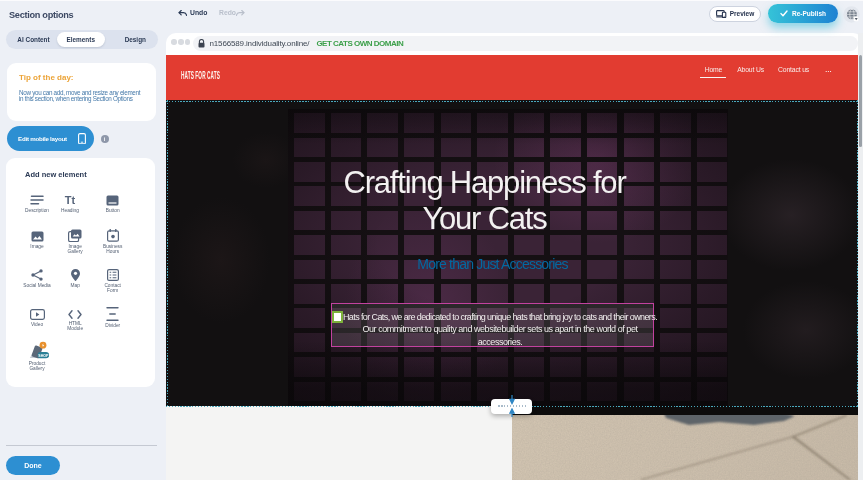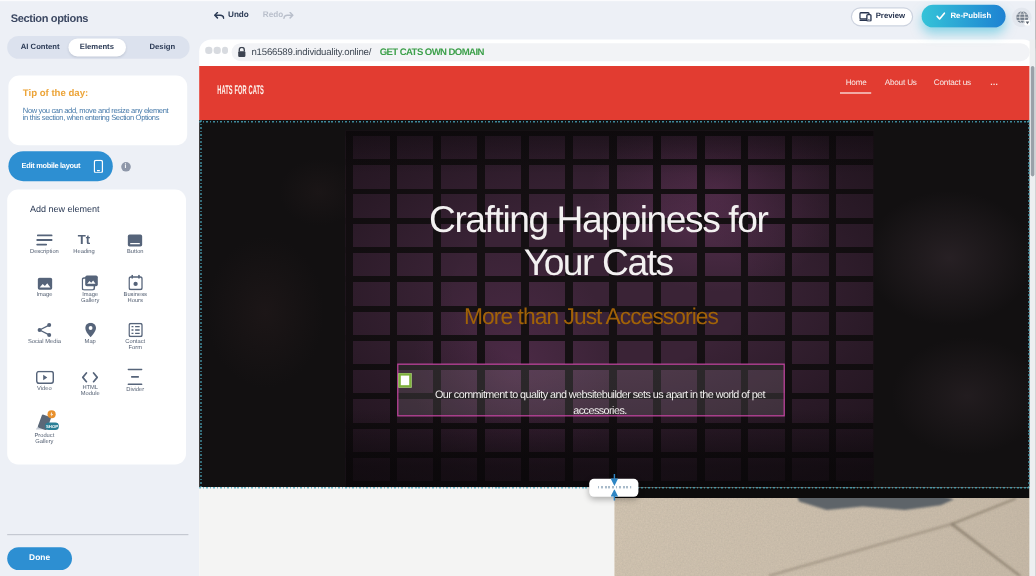--- a/index.html
+++ b/index.html
@@ -21,21 +21,21 @@
   .tabs .lab{position:absolute;top:0;height:18.5px;display:flex;align-items:center;justify-content:center;font-size:6.4px;font-weight:700;color:#2b3a55;}
   .tab-el{left:50.5px;top:1.8px;width:48.5px;height:15px;border-radius:8px;background:#fff;box-shadow:0 1px 2px rgba(30,40,70,.15);}
   .card{background:#fff;border-radius:9px;}
   .tip{left:7px;top:62.5px;width:149px;height:58.5px;}
   .tip-h{left:19px;top:72.7px;font-size:8px;font-weight:700;color:#eca438;}
   .tip-b{left:19px;top:89.7px;font-size:6.3px;letter-spacing:-.3px;line-height:6.7px;color:#4579a9;}
   .btn-mob{left:7px;top:126px;width:87px;height:24.5px;border-radius:13px;background:#2d8fd2;display:flex;align-items:center;}
   .btn-mob span{margin-left:11px;font-size:6.2px;letter-spacing:-.25px;font-weight:700;color:#fff;}
   .info{left:100.5px;top:134.5px;width:8px;height:8px;border-radius:50%;background:#8e97a9;color:#fff;font-size:5.5px;font-weight:700;display:flex;align-items:center;justify-content:center;}
   .panel{left:6px;top:158px;width:149px;height:229px;}
-  .panel-h{left:25px;top:170.3px;font-size:7.5px;color:#2b3a55;font-weight:400;text-align:right;}
+  .panel-h{left:25px;top:170.3px;font-size:7.5px;color:#2b3a55;font-weight:700;text-align:right;}
   .cell{position:absolute;width:36px;text-align:center;}
   .cell .lb{margin-top:2px;font-size:4.8px;line-height:5.2px;color:#515d70;}
   .cell svg{display:block;margin:0 auto;}
 
   .hr{left:6px;top:444.5px;width:151px;height:1px;background:#c5c9d2;}
   .btn-done{left:6px;top:456px;width:54px;height:18.5px;border-radius:10px;background:#2d8fd2;display:flex;align-items:center;justify-content:center;}
   .btn-done span{font-size:7px;font-weight:700;color:#fff;}
 
   
   .bcard{left:166px;top:33px;width:697px;height:447px;background:#fff;border-radius:10px 10px 0 0;}
@@ -64,22 +64,22 @@
       repeating-linear-gradient(0deg,#151013 0 4.9px,transparent 4.9px 24.4px),
       radial-gradient(150px 120px at 310px 50px,rgba(120,62,108,.5) 0%,transparent 70%),
       radial-gradient(120px 150px at 140px 200px,rgba(100,52,92,.42) 0%,transparent 70%);}
   .tilesvig{left:288px;top:108.6px;width:440px;height:297px;background:
      linear-gradient(180deg, rgba(8,6,8,.35) 0%, transparent 12%, transparent 78%, rgba(8,6,8,.5) 94%),
      radial-gradient(ellipse 85% 70% at 48% 45%, transparent 32%, rgba(10,7,9,.32) 62%, rgba(10,7,9,.62) 95%);}
 
   .dashline{z-index:4;background:repeating-linear-gradient(90deg,#4aa8bd 0 1.3px,transparent 1.3px 2.9px);height:1px;}
   .dashlinev{z-index:4;background:repeating-linear-gradient(0deg,#4aa8bd 0 1.3px,transparent 1.3px 2.9px);width:1px;}
 
-  .h1{left:337px;top:164.7px;width:323px;text-align:center;font-size:31px;line-height:36.6px;color:#f3f1f1;letter-spacing:-1.2px;}
-  .h2{left:331px;top:255.2px;width:323px;text-align:center;font-size:19px;line-height:19px;color:#a16207;letter-spacing:-.8px;}
+  .h1{left:323px;top:164.7px;width:323px;text-align:center;font-size:31px;line-height:36.6px;color:#f3f1f1;letter-spacing:-1.2px;}
+  .h2{left:331px;top:255.2px;width:323px;text-align:center;font-size:14px;line-height:19px;color:#0369a1;letter-spacing:-.8px;}
   .tbox{left:331px;top:302.5px;width:321px;height:42.5px;border:1px solid #c2429f;background:rgba(255,255,255,.1);}
   .tbox-t{left:339.5px;top:310.6px;width:321px;text-align:center;font-size:9px;line-height:12.8px;color:#f2efef;}
   .ghandle{left:331.5px;top:310.5px;width:7px;height:8px;background:#fff;border:2px solid #7db13a;}
 
   
   .nextwhite{left:166px;top:406px;width:346px;height:74px;background:#f4f4f3;}
   .nextimg{left:512px;top:406px;width:346px;height:74px;background:linear-gradient(100deg,#d6c8b4 0%,#cfc1ae 60%,#cabca9 100%);overflow:hidden;}
   .nextimg .topblack{position:absolute;left:0;top:0;width:100%;height:9px;background:#0d0c0c;}
 
   .handlepill{z-index:6;left:491.3px;top:399.4px;width:41px;height:14.5px;border-radius:4px;background:#fff;box-shadow:0 2px 5px rgba(0,0,0,.3);}
@@ -114,21 +114,21 @@
   <div class="abs nav" style="left:737.2px">About Us</div>
   <div class="abs nav" style="left:778.1px">Contact us</div>
   <div class="abs nav" style="left:825px;font-weight:700">…</div>
 
   <div class="abs hero"></div>
   <div class="abs tiles"></div>
   <div class="abs tilesvig"></div>
   <div class="abs h1">Crafting Happiness for<br>Your Cats</div>
   <div class="abs h2">More than Just Accessories</div>
   <div class="abs tbox"></div>
-  <div class="abs tbox-t"><br><span style="letter-spacing:-.45px">Our commitment to quality and websitebuilder sets us apart in the world of pet accessories.</span></div>
+  <div class="abs tbox-t"><span style="letter-spacing:-.6px">Hats for Cats, we are dedicated to crafting unique hats that bring joy to cats and their owners.</span><br><span style="letter-spacing:-.45px">Our commitment to quality and websitebuilder sets us apart in the world of pet accessories.</span></div>
   <div class="abs ghandle"></div>
 
   <div class="abs dashline" style="left:166px;top:100.5px;width:692px"></div>
   <div class="abs dashline" style="left:166px;top:405.5px;width:692px"></div>
   <div class="abs dashlinev" style="left:166.5px;top:100px;height:306px"></div>
   <div class="abs dashlinev" style="left:856.5px;top:100px;height:306px"></div>
 
   <div class="abs nextwhite"></div>
   <div class="abs nextimg"><div class="topblack"></div>
     <svg width="351" height="74" viewBox="0 0 351 74">

